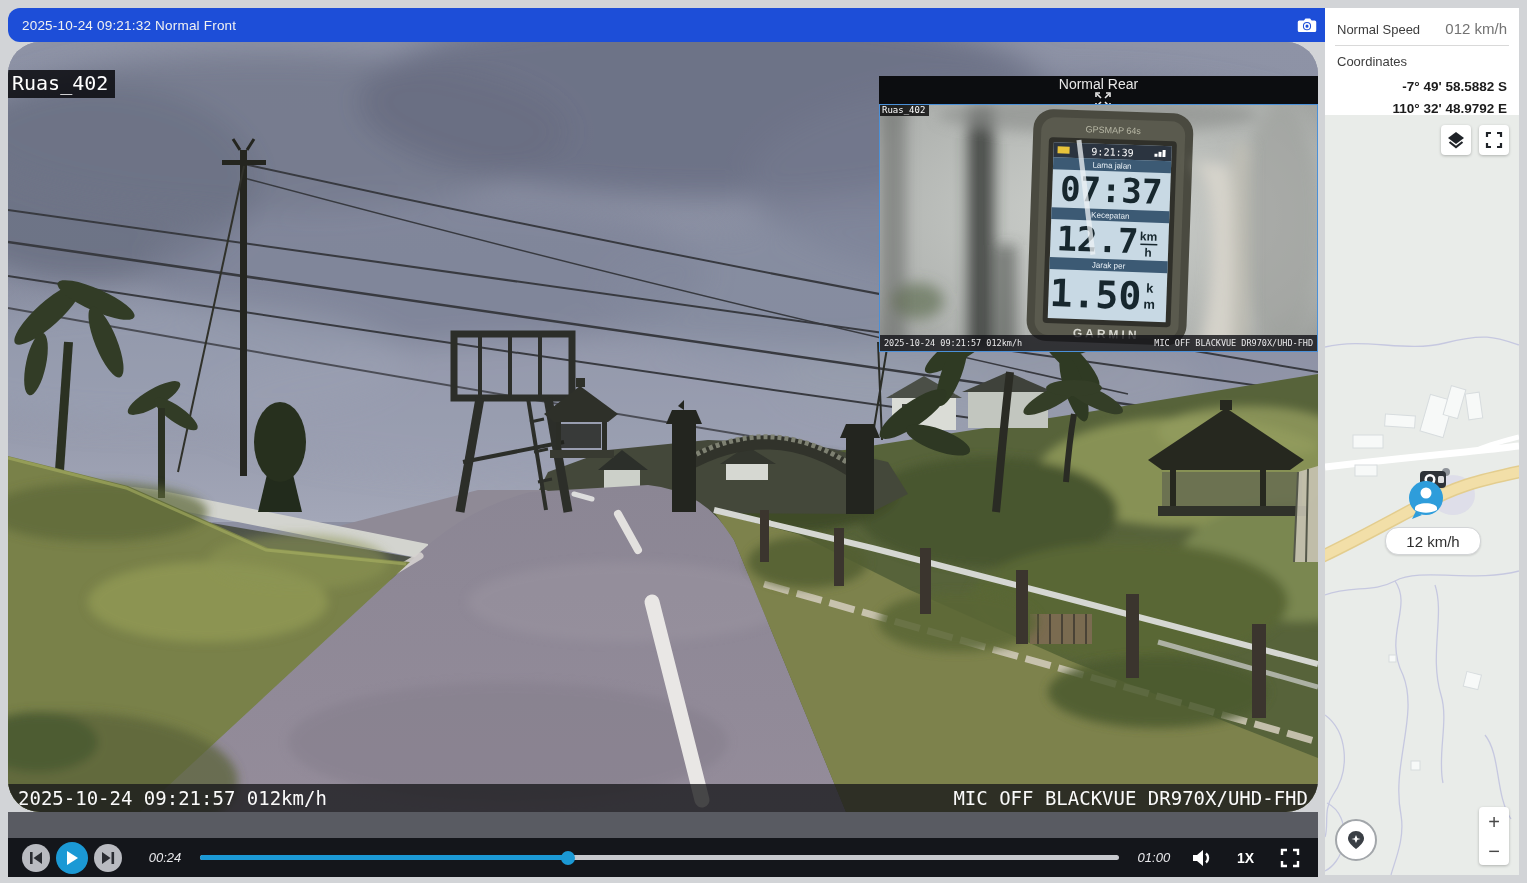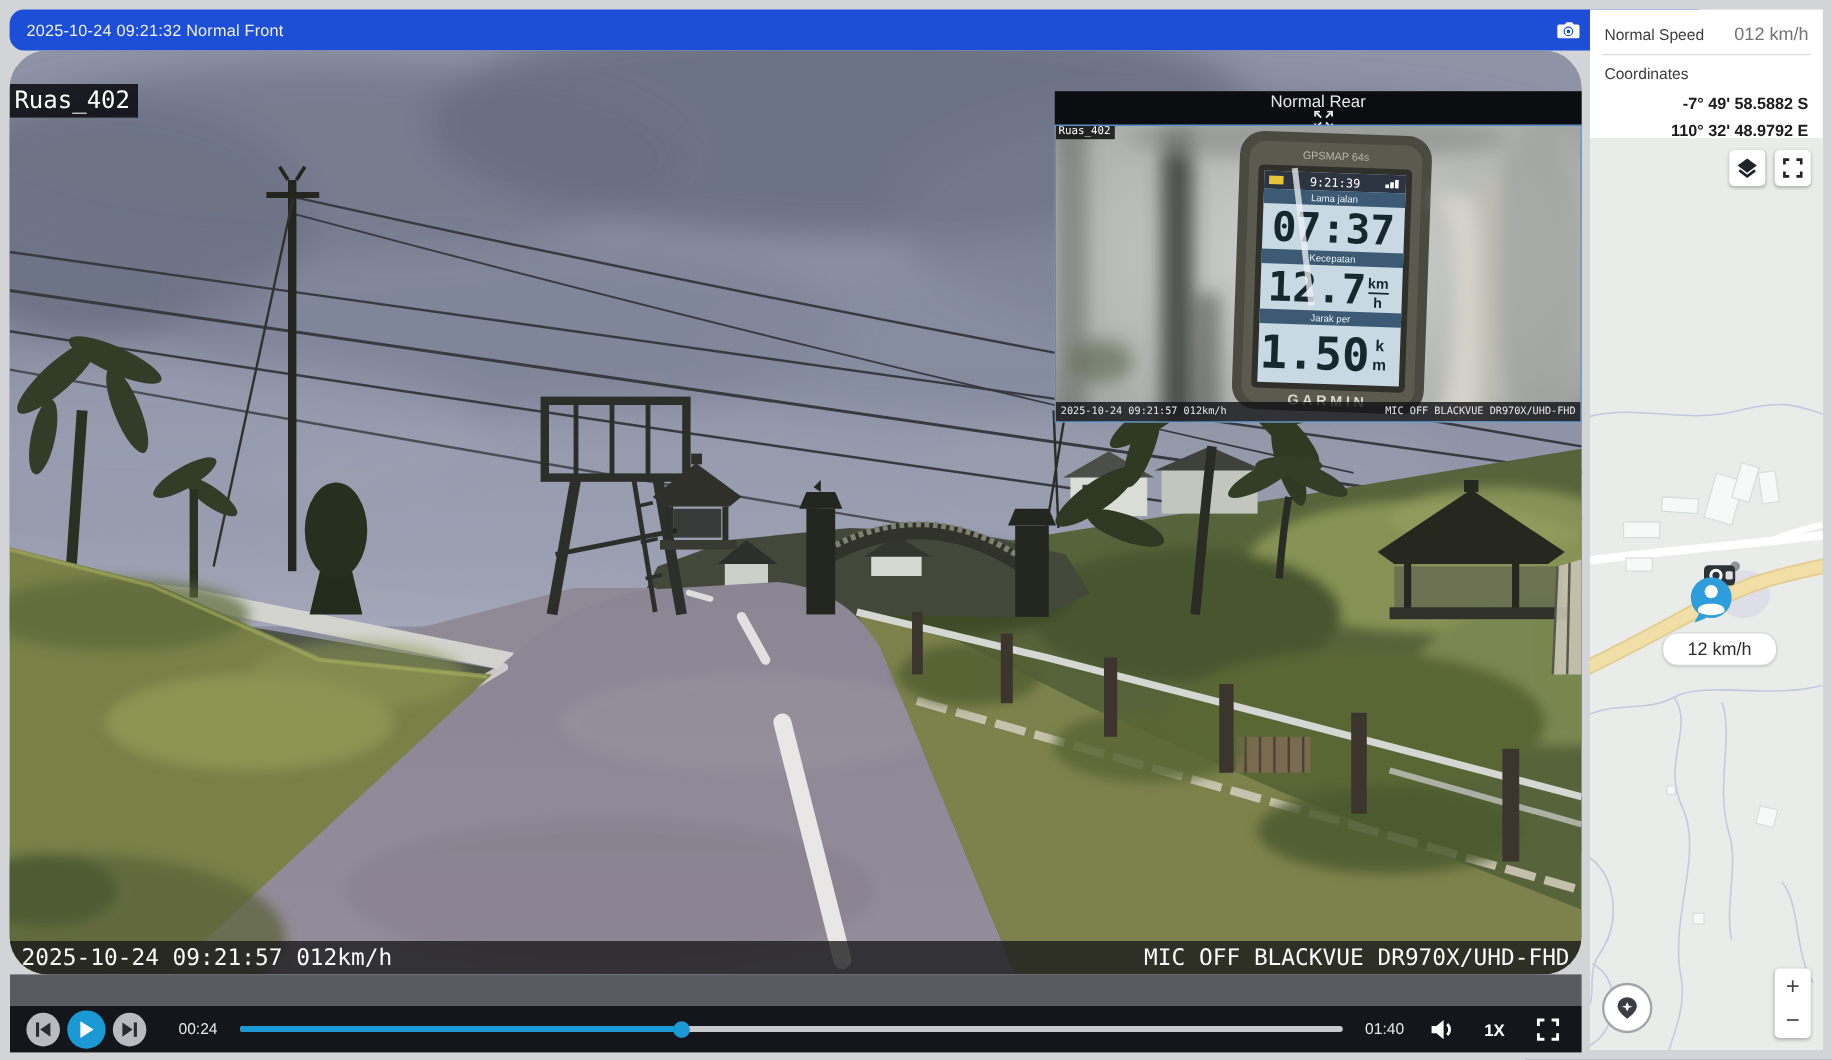--- a/index.html
+++ b/index.html
@@ -29,21 +29,21 @@
   .pip-file{position:absolute;left:0;top:0;background:rgba(0,0,0,.78);color:#fff;font-family:"DejaVu Sans Mono",monospace;font-size:9px;padding:0 4px 1px 2px;}
   .pip-overlay{position:absolute;left:0;right:0;bottom:0;height:16px;background:rgba(18,18,22,.8);color:#e8e8ea;
      font-family:"DejaVu Sans Mono",monospace;font-size:8.5px;display:flex;align-items:center;justify-content:space-between;padding:0 4px;}
 
   
   .gapbar{position:absolute;left:8px;top:812px;width:1310px;height:26px;background:#595b62;}
   .playerbar{position:absolute;left:8px;top:838px;width:1310px;height:39px;background:#14161b;display:flex;align-items:center;}
   .pbtn{border-radius:50%;display:flex;align-items:center;justify-content:center;cursor:pointer;flex:0 0 auto;}
   .pbtn.gray{width:28px;height:28px;background:#b9bbc1;}
   .pbtn.blue{width:32px;height:32px;background:#1b99d5;}
-  .pb-time{color:#e9e9ec;font-size:13px;min-width:42px;text-align:center;}
+  .pb-time{color:#e9e9ec;font-size:13px;min-width:42px;text-align:center;font-style:italic;}
   .track{position:relative;flex:1;height:5px;background:#c7c9ce;border-radius:3px;margin:0 14px;cursor:pointer;}
   .track .fill{position:absolute;left:0;top:0;bottom:0;background:#1b99d5;border-radius:3px;}
   .track .thumb{position:absolute;top:50%;width:14px;height:14px;margin-top:-7px;border-radius:50%;background:#1b99d5;}
   .pb-speed{color:#fff;font-weight:bold;font-size:14px;margin:0 18px 0 16px;cursor:pointer;}
   .pb-icon{margin:0 8px;cursor:pointer;display:flex;align-items:center;}
 
   
   .sidebar{position:absolute;left:1325px;top:8px;width:194px;height:867px;background:#ffffff;}
   .info{padding:10px 12px 8px 12px;}
   .info-row{display:flex;justify-content:space-between;align-items:baseline;padding:2px 0 8px 0;}
@@ -417,21 +417,21 @@
         <path d="M2,1 L10.5,7 L2,13 Z" fill="#2a2c32"></path>
         <rect x="11.5" y="1" width="2.6" height="12" fill="#2a2c32"></rect>
       </svg>
     </div>
     <div style="width:22px"></div>
     <div class="pb-time">00:24</div>
     <div class="track">
       <div class="fill" style="width:40%"></div>
       <div class="thumb" style="left:calc(40% - 7px)"></div>
     </div>
-    <div class="pb-time">01:40</div>
+    <div class="pb-time">01:00</div>
     <div class="pb-icon" style="margin-left:16px">
       <svg width="22" height="20" viewBox="0 0 22 20">
         <path d="M2,7 H6 L12,2 V18 L6,13 H2 Z" fill="#ffffff"></path>
         <path d="M15,5.5 A6 6 0 0 1 15,14.5" stroke="#ffffff" stroke-width="2.4" fill="none"></path>
       </svg>
     </div>
     <div class="pb-speed">1X</div>
     <div class="pb-icon" style="margin-right:18px">
       <svg width="20" height="20" viewBox="0 0 20 20">
         <path d="M2,7 V2 H7 M13,2 H18 V7 M18,13 V18 H13 M7,18 H2 V13" stroke="#ffffff" stroke-width="2.4" fill="none"></path>

